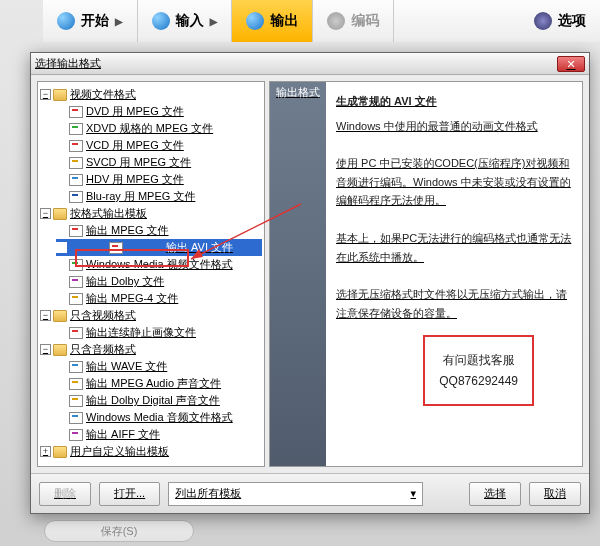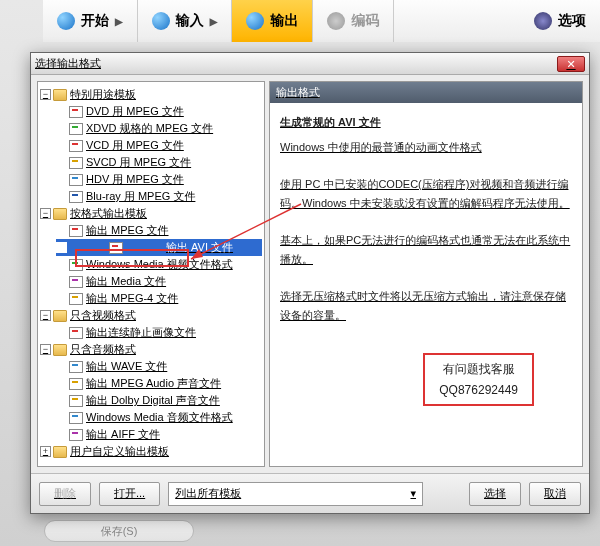--- a/index.html
+++ b/index.html
@@ -24,25 +24,25 @@
 .tnode .pm { width: 11px; height: 11px; border: 1px solid #888; font-size: 9px; line-height: 9px; text-align: center; margin-right: 2px; color: #333; background:#fff; }
 .tnode .pm.none { border: none; }
 .tnode .fico { width: 14px; height: 12px; margin-right: 3px; }
 .tnode .fico.folder { background: linear-gradient(#ffe08a,#e6b84d); border: 1px solid #c69b3a; border-radius: 1px; }
 .tnode .fico.file { background: #fff; border: 1px solid #888; position: relative; }
 .tnode .fico.file::after { content:""; position:absolute; left:2px; top:2px; width:6px; height:2px; background: var(--fc,#d33); }
 .tnode.selected > .row { background: #2e6bd0; color: #fff; gap: 40px; }
 .tnode .children { margin-left: 16px; }
 
 .rightpane { flex: 1; display: flex; flex-direction: column; gap: 4px; }
-.descpanel { flex: 1; border: 1px solid #999; background: #fff; display: flex; flex-direction: column; }
+.descpanel { flex: 1; border: 1px solid #999; background: #fff; display: flex; flex-direction: row; }
 .descpanel .dhead { background: linear-gradient(#6f7d8f,#505c6c); color: #fff; font-size: 11px; padding: 3px 6px; }
 .descpanel .dcontent { padding: 10px; font-size: 11px; color: #222; line-height: 1.7; flex: 1; position: relative; }
 .descpanel .dcontent h3 { font-size: 11px; margin-bottom: 6px; }
-.qqbox { position: absolute; right: 48px; bottom: 60px; border: 2px solid #d33; padding: 4px 14px; font-size: 12px; text-align: center; }
+.qqbox { position: absolute; right: 48px; bottom: 60px; border: 2px solid #d33; padding: 13px 14px; font-size: 12px; text-align: center; }
 
 .selmark { position:absolute; border:2px solid #d33; pointer-events:none; }
 .arrowline { position:absolute; pointer-events:none; }
 
 .footer { height: 40px; border-top: 1px solid #bbb; display: flex; align-items: center; padding: 1px 8px; gap: 8px; background: linear-gradient(#f3f3f3,#dedede); }
 .footer .btn { height: 24px; padding: 0 14px; font-size: 11px; background: linear-gradient(#fdfdfd,#e4e4e4); border: 1px solid #999; border-radius: 2px; cursor: pointer; }
 .footer .btn.disabled { color: #aaa; cursor: default; }
 .footer .combo { flex: 1; height: 24px; border: 1px solid #999; background: #fff; display: flex; align-items: center; padding: 0 6px; font-size: 11px; justify-content: space-between; cursor: pointer; }
 .footer .spacer2 { width: 30px; }
 
@@ -84,21 +84,21 @@
     <span>选择输出格式</span>
     <span class="spacer"></span>
     <span class="closebtn">✕</span>
   </div>
   <div class="dbody">
     <div class="treepane" id="tree">
         <div class="tnode">
           <div class="row">
             <span class="pm">−</span>
             <span class="fico folder"></span>
-            <span>特别用途模板</span>
+            <span>视频文件格式</span>
           </div>
           <div class="children">
             <div class="tnode">
               <div class="row">
                 <span class="pm none"></span>
                 <span class="fico file" style="--fc: #d33;"></span>
                 <span>DVD 用 MPEG 文件</span>
               </div>
             </div>
             <div class="tnode">
@@ -163,21 +163,21 @@
               <div class="row">
                 <span class="pm none"></span>
                 <span class="fico file" style="--fc: #3a3;"></span>
                 <span>Windows Media 视频文件格式</span>
               </div>
             </div>
             <div class="tnode">
               <div class="row">
                 <span class="pm none"></span>
                 <span class="fico file" style="--fc: #a3a;"></span>
-                <span>输出 Media 文件</span>
+                <span>输出 Dolby 文件</span>
               </div>
             </div>
             <div class="tnode">
               <div class="row">
                 <span class="pm none"></span>
                 <span class="fico file" style="--fc: #d8a000;"></span>
                 <span>输出 MPEG-4 文件</span>
               </div>
             </div>
           </div>

